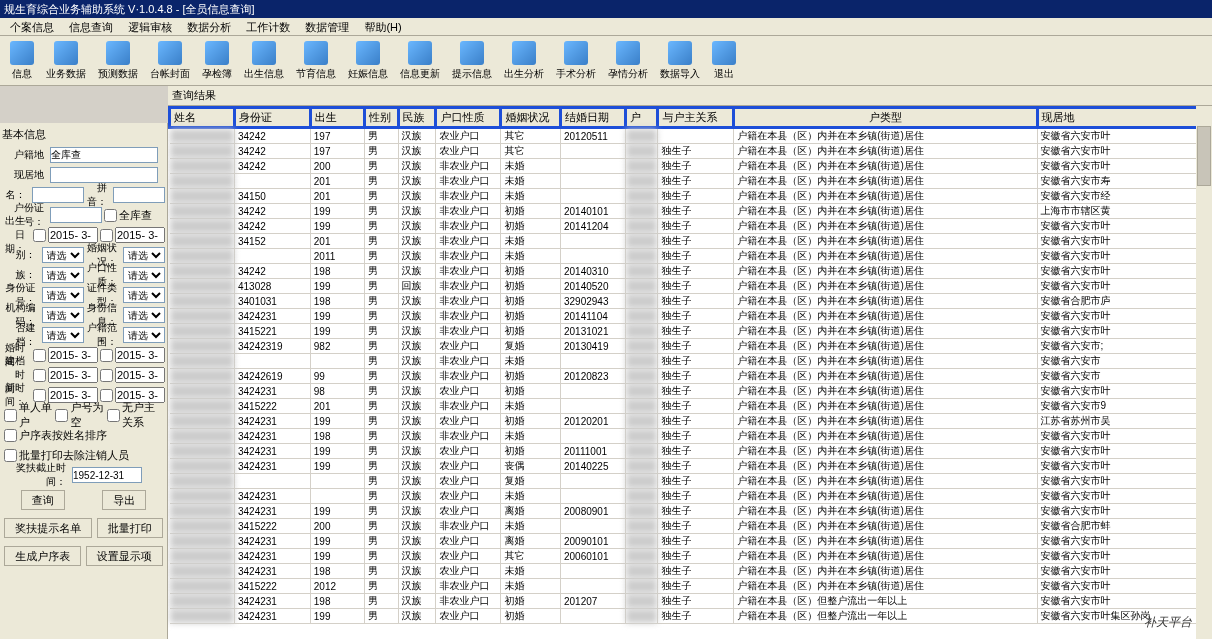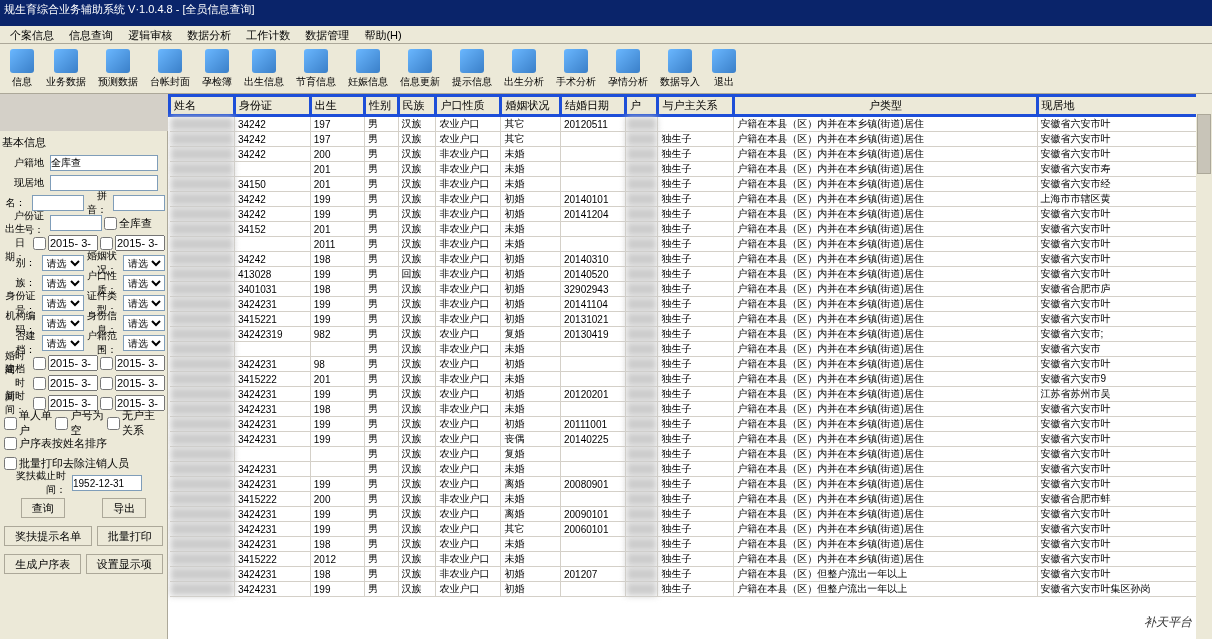--- a/index.html
+++ b/index.html
@@ -1,17 +1,17 @@
 <!DOCTYPE html>
 <html><head>
 <meta charset="utf-8">
 <style>
 * { margin: 0; padding: 0; box-sizing: border-box; font-family: "SimSun", Arial, sans-serif; font-size: 11px; }
 body { background: #d4d0c8; width: 1212px; height: 639px; overflow: hidden; position: relative; }
-.titlebar { background: #0a246a; color: #fff; height: 26px; line-height: 18px; padding-left: 4px; font-size: 11px; }
+.titlebar { background: #0a246a; color: #fff; height: 18px; line-height: 18px; padding-left: 4px; font-size: 11px; }
 .menubar { background: #ece9d8; height: 18px; border-bottom: 1px solid #aca899; padding-left: 4px; }
 .menubar span { display: inline-block; padding: 2px 6px; cursor: pointer; }
 .toolbar { background: #ece9d8; height: 50px; border-bottom: 1px solid #aca899; display: flex; align-items: center; padding: 2px 4px; }
 .tool-btn { display: inline-flex; flex-direction: column; align-items: center; margin: 0 6px; cursor: pointer; }
 .tool-icon { width: 24px; height: 24px; background: linear-gradient(135deg,#6ab7ff,#3a7fc8); border-radius: 3px; margin-bottom: 2px; }
 .tool-btn span { font-size: 10px; }
 .main { display: flex; height: calc(100% - 86px); }
 .left-panel { width: 168px; background: #ece9d8; border-right: 1px solid #aca899; padding: 2px; margin-top: 37px; }
 .panel-title { font-size: 11px; padding: 2px 0; }
 .form-row { display: flex; align-items: center; margin: 2px 0; height: 18px; }
@@ -221,20 +221,21 @@
         <button class="btn">奖扶提示名单</button>
         <button class="btn">批量打印</button>
       </div>
     <div class="btn-row">
         <button class="btn">生成户序表</button>
         <button class="btn">设置显示项</button>
       </div>
   </div>
 
   <div class="right-panel">
+    <div class="result-title">查询结果</div>
     <div class="grid-wrap">
       <table>
         <thead>
             <tr id="thead-row">
               <th style="min-width: 60px;">姓名</th>
               <th style="min-width: 70px;">身份证</th>
               <th style="min-width: 50px;">出生</th>
               <th style="min-width: 30px;">性别</th>
               <th style="min-width: 35px;">民族</th>
               <th style="min-width: 60px;">户口性质</th>
@@ -466,20 +467,34 @@
               <td>非农业户口</td>
               <td>未婚</td>
               <td></td>
               <td class="blur"></td>
               <td>独生子</td>
               <td>户籍在本县（区）内并在本乡镇(街道)居住</td>
               <td>安徽省六安市</td>
             </tr>
             <tr>
               <td class="blur"></td>
+              <td>34242619</td>
+              <td>99</td>
+              <td>男</td>
+              <td>汉族</td>
+              <td>非农业户口</td>
+              <td>初婚</td>
+              <td>20120823</td>
+              <td class="blur"></td>
+              <td>独生子</td>
+              <td>户籍在本县（区）内并在本乡镇(街道)居住</td>
+              <td>安徽省六安市</td>
+            </tr>
+            <tr>
+              <td class="blur"></td>
               <td>3424231</td>
               <td>98</td>
               <td>男</td>
               <td>汉族</td>
               <td>农业户口</td>
               <td>初婚</td>
               <td></td>
               <td class="blur"></td>
               <td>独生子</td>
               <td>户籍在本县（区）内并在本乡镇(街道)居住</td>

